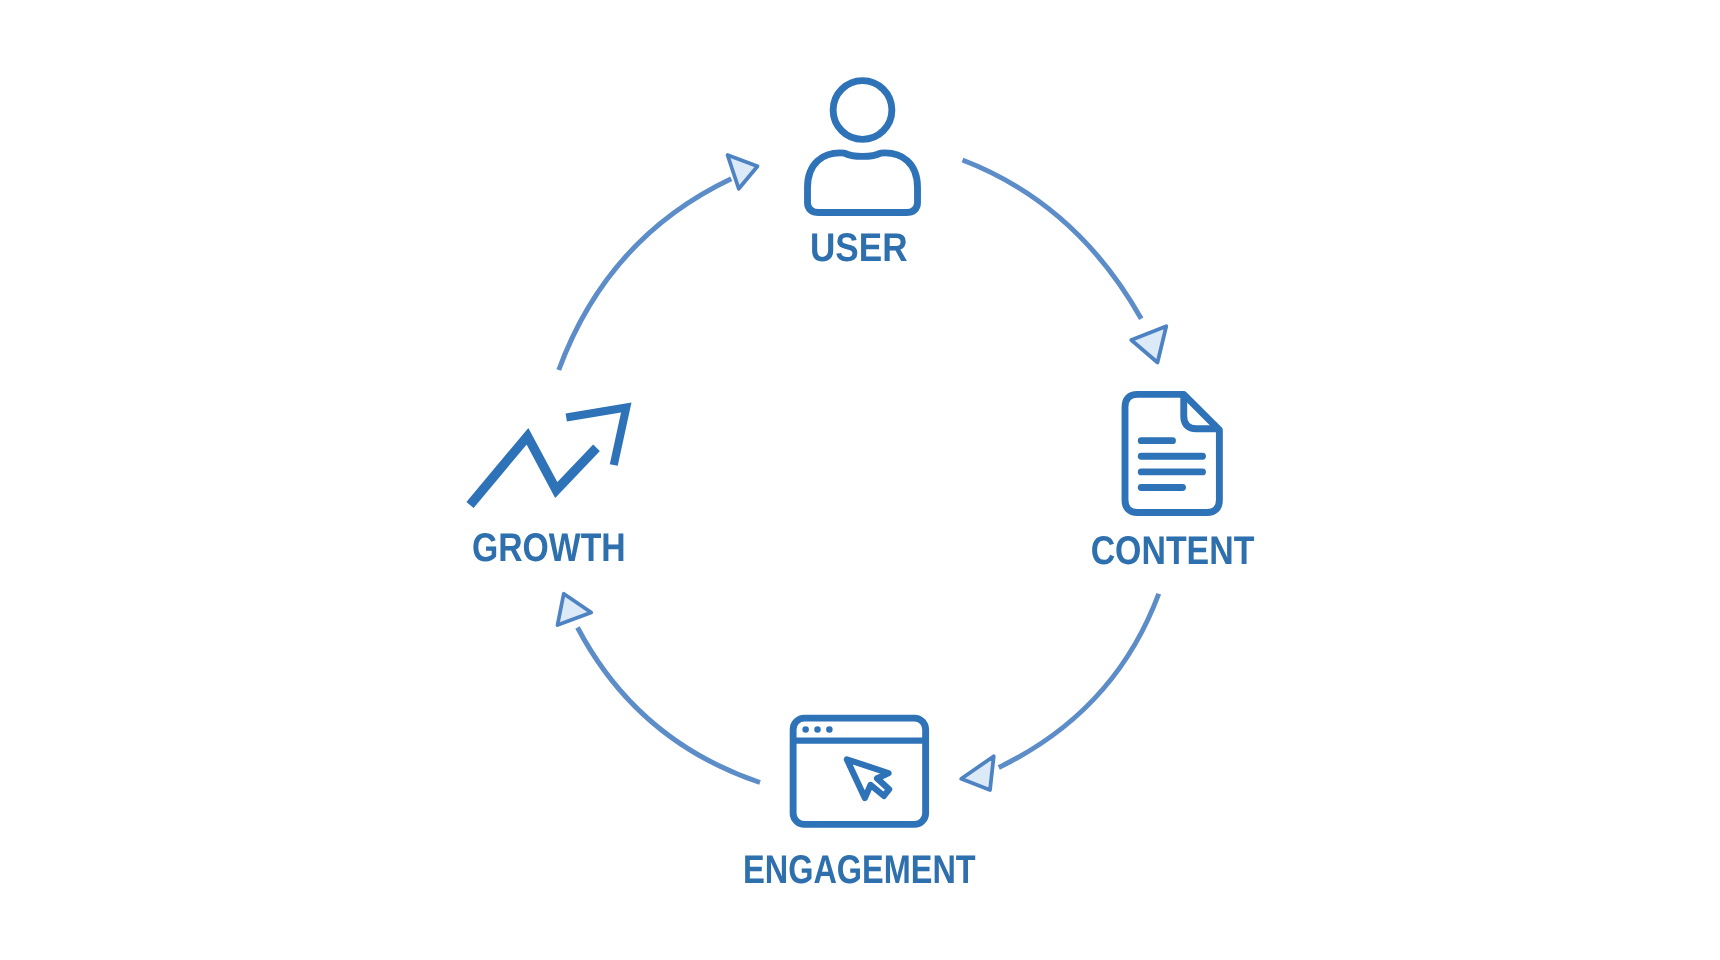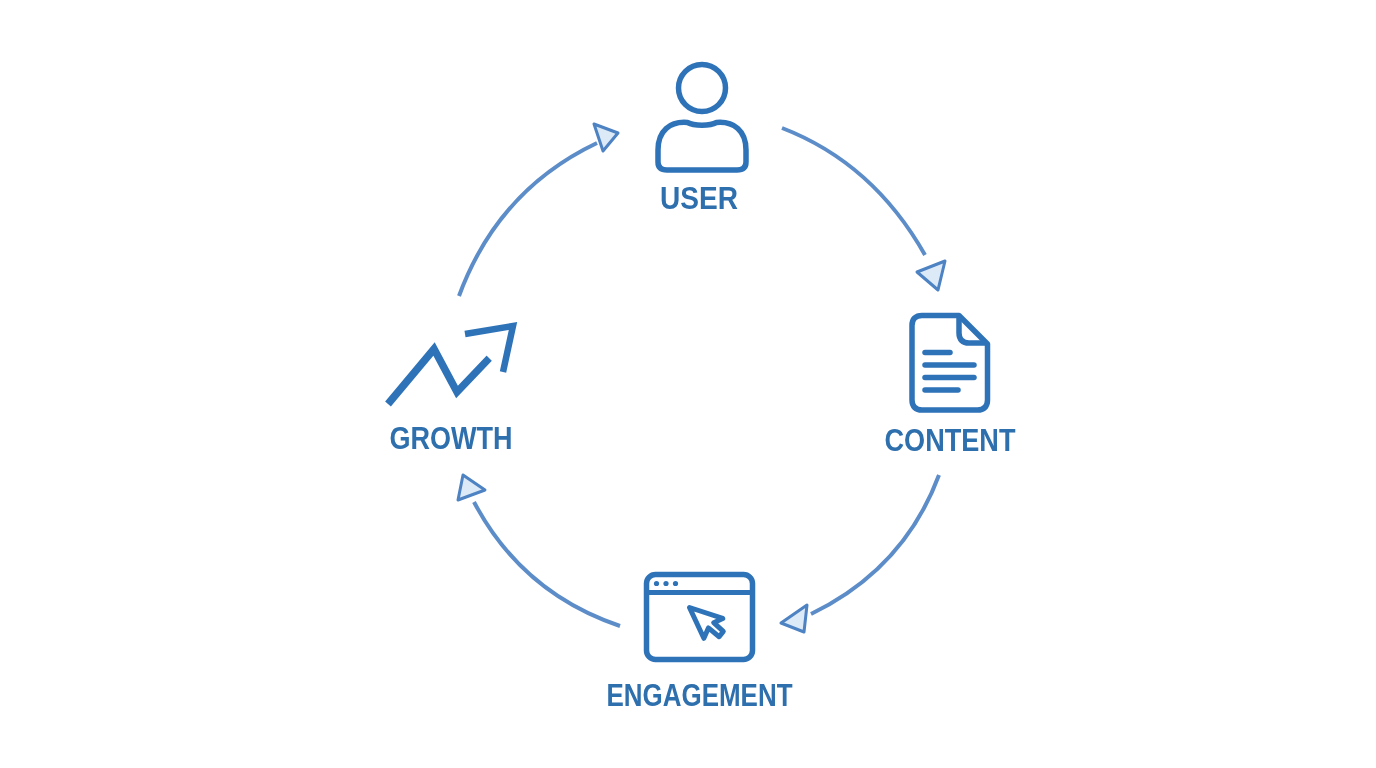--- a/index.html
+++ b/index.html
@@ -9,21 +9,20 @@
     height: 768px;
     background: #ffffff;
     overflow: hidden;
     font-family: "Liberation Sans", sans-serif;
   }
   .stage {
     position: relative;
     width: 1126px;
     height: 768px;
     background: #ffffff;
-    margin-left: 12px;
   }
   svg { display: block; }
   .node-label {
     font-family: "Liberation Sans", sans-serif;
     font-weight: 600;
     font-size: 32px;
     text-anchor: middle;
     letter-spacing: 0px;
   }
 </style>

